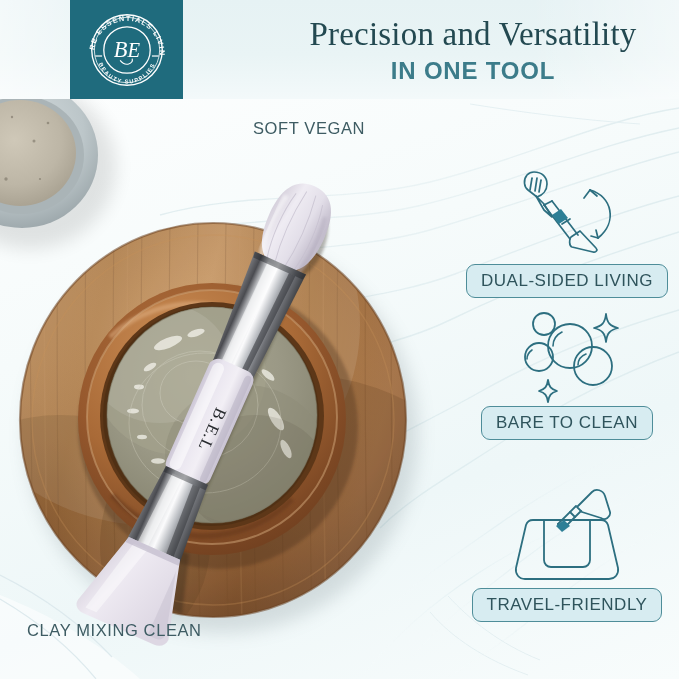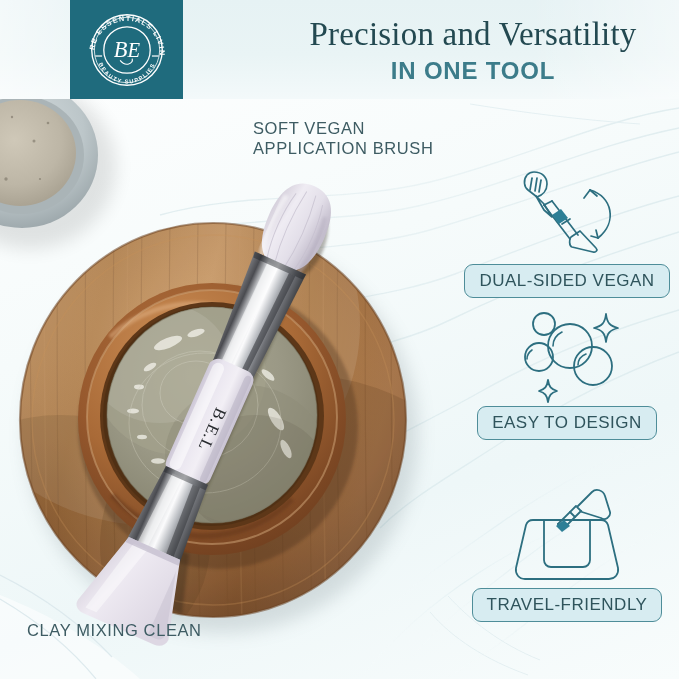--- a/index.html
+++ b/index.html
@@ -463,21 +463,20 @@
     </svg>
   </div>
 
   <div class="header-text">
     <div class="title-main">Precision and Versatility</div>
     <div class="title-sub">IN ONE TOOL</div>
   </div>
 
   <div class="caption caption-brush">
     <div class="l1">SOFT VEGAN</div>
-    <div class="l2">APPLICATION BRUSH</div>
   </div>
 
   <div class="caption caption-spatula">
     <div class="l2">CLAY MIXING CLEAN</div>
   </div>
 
   <div class="features">
 
     <div class="feature f1">
       <div class="feature-icon">
@@ -505,21 +504,21 @@
 
           <g class="teal-stroke" stroke-width="1.7" stroke-linecap="round" stroke-linejoin="round">
             <path d="M98,30 C120,36 126,62 106,78"></path>
             <path d="M98,30 L92,38"></path>
             <path d="M98,30 L105,36"></path>
             <path d="M106,78 L99,76"></path>
             <path d="M106,78 L104,70"></path>
           </g>
         </svg>
       </div>
-      <div class="badge">DUAL-SIDED VEGAN</div>
+      <div class="badge">DUAL-SIDED LIVING</div>
     </div>
 
     <div class="feature f2">
       <div class="feature-icon">
         <svg width="130" height="100" viewBox="0 0 130 100" xmlns="http://www.w3.org/2000/svg">
           <g class="teal-stroke" stroke-width="1.8">
             <circle cx="42" cy="20" r="11"></circle>
             <circle cx="68" cy="42" r="22"></circle>
             <circle cx="37" cy="53" r="14"></circle>
             <circle cx="91" cy="62" r="19"></circle>
@@ -529,21 +528,21 @@
             <path d="M30,46 C27,48 25,51 25,55"></path>
             <path d="M84,50 C79,52 76,56 76,61"></path>
           </g>
 
           <g fill="none" class="teal-stroke" stroke-width="1.8" stroke-linejoin="round">
             <path d="M104,10 C105,19 108,22 116,24 C108,26 105,29 104,38 C103,29 100,26 92,24 C100,22 103,19 104,10 Z"></path>
             <path d="M46,76 C47,83 49,85 55,87 C49,89 47,91 46,98 C45,91 43,89 37,87 C43,85 45,83 46,76 Z"></path>
           </g>
         </svg>
       </div>
-      <div class="badge">EASY TO DESIGN</div>
+      <div class="badge">BARE TO CLEAN</div>
     </div>
 
     <div class="feature f3">
       <div class="feature-icon">
         <svg width="150" height="104" viewBox="0 0 150 104" xmlns="http://www.w3.org/2000/svg">
           <g class="teal-stroke" stroke-width="1.8" stroke-linecap="round" stroke-linejoin="round">
 
             <path d="M41,36 L109,36 C112,36 115,38 116,41 L126,84 C127,90 123,95 117,95 L33,95 C27,95 23,90 24,84 L34,41 C35,38 38,36 41,36 Z"></path>
 
             <path d="M52,36 L52,76 C52,80 55,83 59,83 L91,83 C95,83 98,80 98,76 L98,36"></path>

